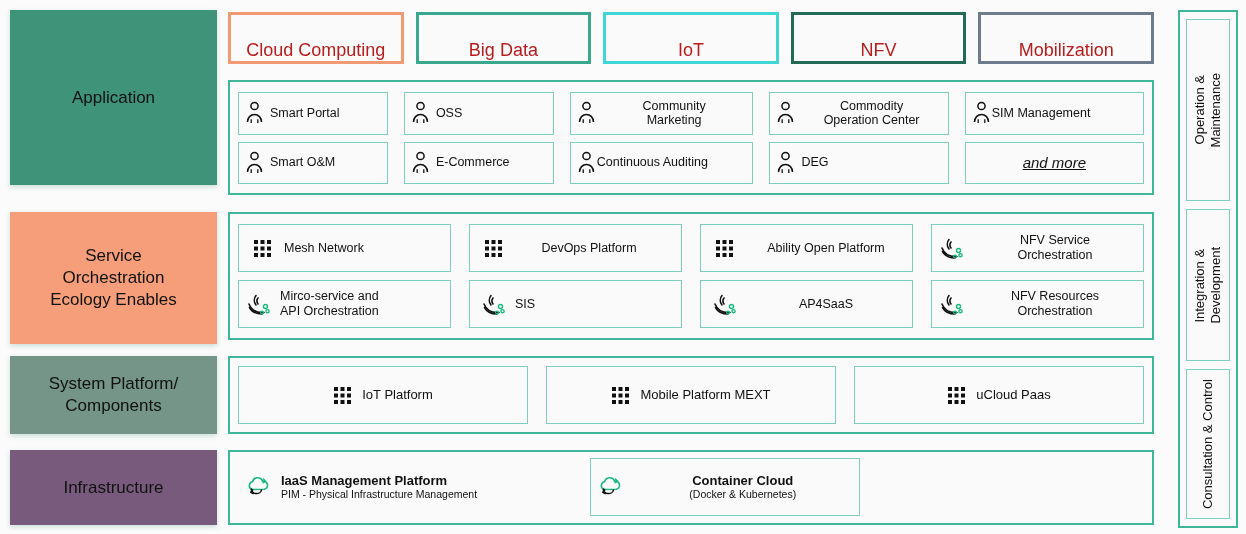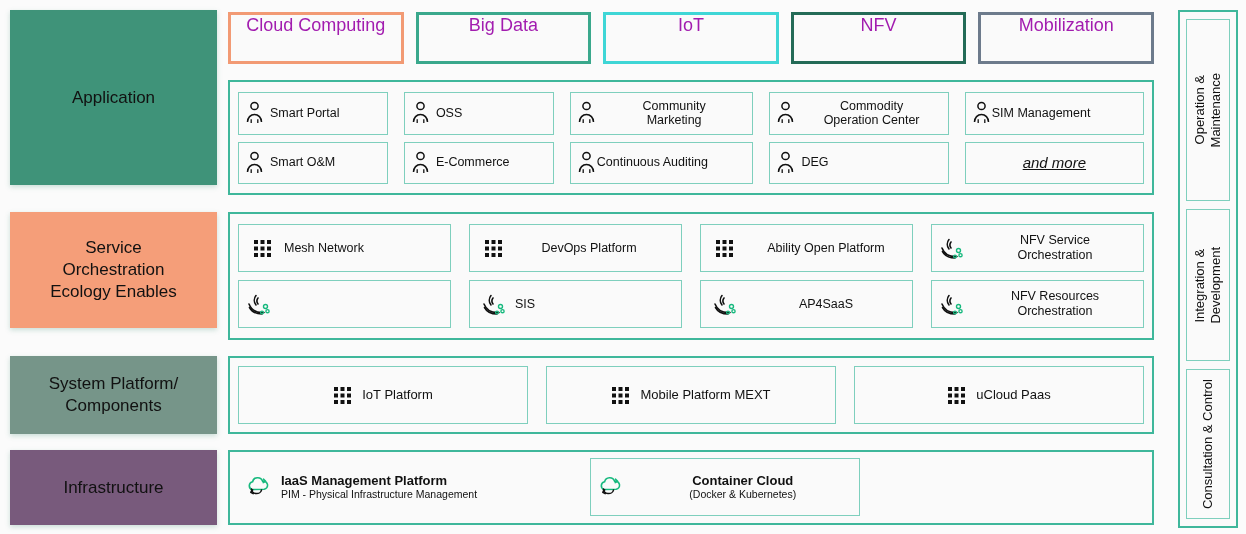--- a/index.html
+++ b/index.html
@@ -29,21 +29,21 @@
     display: flex;
     align-items: center;
     justify-content: center;
     text-align: center;
     color: #111;
     font-size: 17px;
     line-height: 1.28;
     box-shadow: 0 2px 5px rgba(60,140,110,0.25);
   }
   .layer-app   { top: 10px;  height: 175px; background: #3f9379; }
-  .layer-svc   { top: 212px; height: 116px; background: #f59e79; }
+  .layer-svc   { top: 212px; height: 132px; background: #f59e79; }
   .layer-sys   { top: 356px; height: 78px;  background: #769589; }
 
   
   .layer-frame {
     position: absolute;
     left: 228px;
     right: 92px;
     border: 2px solid #3fb79b;
     background: #fafafa;
     box-sizing: border-box;
@@ -61,24 +61,24 @@
     right: 92px;
     height: 52px;
     display: flex;
     gap: 12px;
   }
   .chip {
     flex: 1;
     border: 3px solid #888;
     background: #fafafa;
     display: flex;
-    align-items: flex-start;
+    align-items: flex-end;
     justify-content: center;
     font-size: 18px;
-    color: #a21caf;
+    color: #b91c1c;
     box-sizing: border-box;
   }
 
   
   .cell {
     border: 1px solid #7ecfbd;
     background: #fafafa;
     display: flex;
     align-items: center;
     box-sizing: border-box;
@@ -401,20 +401,22 @@
     <div class="cell" style="padding-left:8px;gap:8px;">
       <svg class="icon icon-orch" viewBox="0 0 25 22">
         <path d="M9 2.5 A7.5 7.5 0 0 0 9 12" fill="none" stroke="#111" stroke-width="1.6" stroke-linecap="round"></path>
         <path d="M11 5 A5 5 0 0 0 11 11" fill="none" stroke="#111" stroke-width="1.6" stroke-linecap="round"></path>
         <path d="M2 11 C5 18.5 11 20 17 19.5" fill="none" stroke="#111" stroke-width="1.6" stroke-linecap="round"></path>
         <path d="M2.5 14.5 C5.5 20 10 21 15 21" fill="none" stroke="#111" stroke-width="1.6" stroke-linecap="round"></path>
         <circle cx="18.5" cy="13.5" r="2" fill="none" stroke="#17b97e" stroke-width="1.4"></circle>
         <circle cx="20.5" cy="18.2" r="1.6" fill="none" stroke="#17b97e" stroke-width="1.4"></circle>
         <circle cx="15" cy="19.5" r="1.4" fill="none" stroke="#17b97e" stroke-width="1.3"></circle>
       </svg>
+      <span class="label lead" style="white-space:pre-line">Mirco-service and
+API Orchestration</span>
     </div>
 
     <div class="cell" style="padding-left:12px;gap:8px;">
       <svg class="icon icon-orch" viewBox="0 0 25 22">
         <path d="M9 2.5 A7.5 7.5 0 0 0 9 12" fill="none" stroke="#111" stroke-width="1.6" stroke-linecap="round"></path>
         <path d="M11 5 A5 5 0 0 0 11 11" fill="none" stroke="#111" stroke-width="1.6" stroke-linecap="round"></path>
         <path d="M2 11 C5 18.5 11 20 17 19.5" fill="none" stroke="#111" stroke-width="1.6" stroke-linecap="round"></path>
         <path d="M2.5 14.5 C5.5 20 10 21 15 21" fill="none" stroke="#111" stroke-width="1.6" stroke-linecap="round"></path>
         <circle cx="18.5" cy="13.5" r="2" fill="none" stroke="#17b97e" stroke-width="1.4"></circle>
         <circle cx="20.5" cy="18.2" r="1.6" fill="none" stroke="#17b97e" stroke-width="1.4"></circle>

